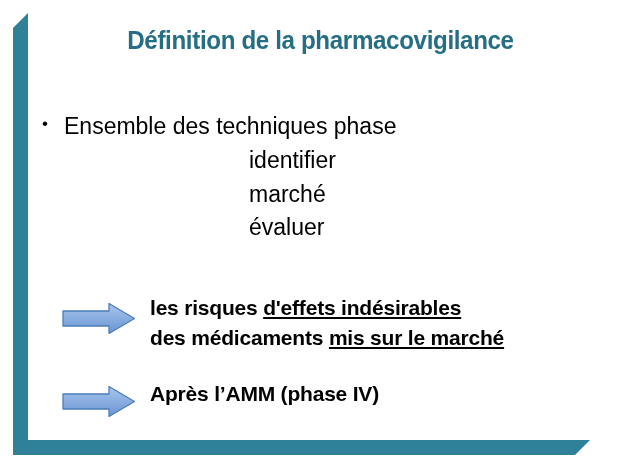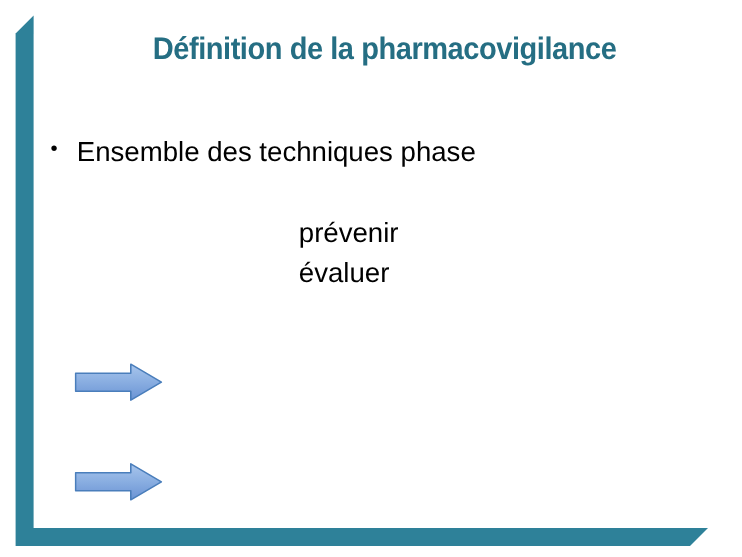--- a/index.html
+++ b/index.html
@@ -126,42 +126,50 @@
 
 <div id="slide-title">Définition de la pharmacovigilance</div>
 
 <div id="content-body">
 
   <div class="bullet-row">
     <span class="bullet-glyph">•</span>
     <span class="bullet-text">Ensemble des techniques phase</span>
   </div>
 
-  <div class="sub-item" id="sub-item-1">prévenir</div>
+  <div class="sub-item" id="sub-item-0">identifier</div>
+  <div class="sub-item" id="sub-item-1">marché</div>
   <div class="sub-item" id="sub-item-2">évaluer</div>
 
   <div class="callout" id="callout-risques">
     <svg class="arrow-icon" width="74" height="33" viewBox="0 0 74 33" xmlns="http://www.w3.org/2000/svg">
       <defs>
         <linearGradient id="arrowGrad1" x1="0" y1="0" x2="0" y2="1">
           <stop offset="0%" stop-color="#a8c5ec"></stop>
           <stop offset="45%" stop-color="#8cb0e2"></stop>
           <stop offset="100%" stop-color="#6a93d4"></stop>
         </linearGradient>
       </defs>
       <polygon points="1,9 47,9 47,1.5 72.5,16.5 47,31.5 47,24 1,24" fill="url(#arrowGrad1)" stroke="#4a7ebb" stroke-width="1.3" stroke-linejoin="round"></polygon>
     </svg>
+    <div class="callout-lines">
+      <span class="line"><span>les risques </span><span class="u">d'effets indésirables</span></span>
+      <span class="line"><span>des médicaments </span><span class="u">mis sur le marché</span></span>
+    </div>
   </div>
 
   <div class="callout" id="callout-amm">
     <svg class="arrow-icon" width="74" height="33" viewBox="0 0 74 33" xmlns="http://www.w3.org/2000/svg">
       <defs>
         <linearGradient id="arrowGrad2" x1="0" y1="0" x2="0" y2="1">
           <stop offset="0%" stop-color="#a8c5ec"></stop>
           <stop offset="45%" stop-color="#8cb0e2"></stop>
           <stop offset="100%" stop-color="#6a93d4"></stop>
         </linearGradient>
       </defs>
       <polygon points="1,9 47,9 47,1.5 72.5,16.5 47,31.5 47,24 1,24" fill="url(#arrowGrad2)" stroke="#4a7ebb" stroke-width="1.3" stroke-linejoin="round"></polygon>
     </svg>
+    <div class="callout-lines">
+      <span class="line"><span>Après l’AMM (phase IV)</span></span>
+    </div>
   </div>
 
 </div>
 
 </body></html>

